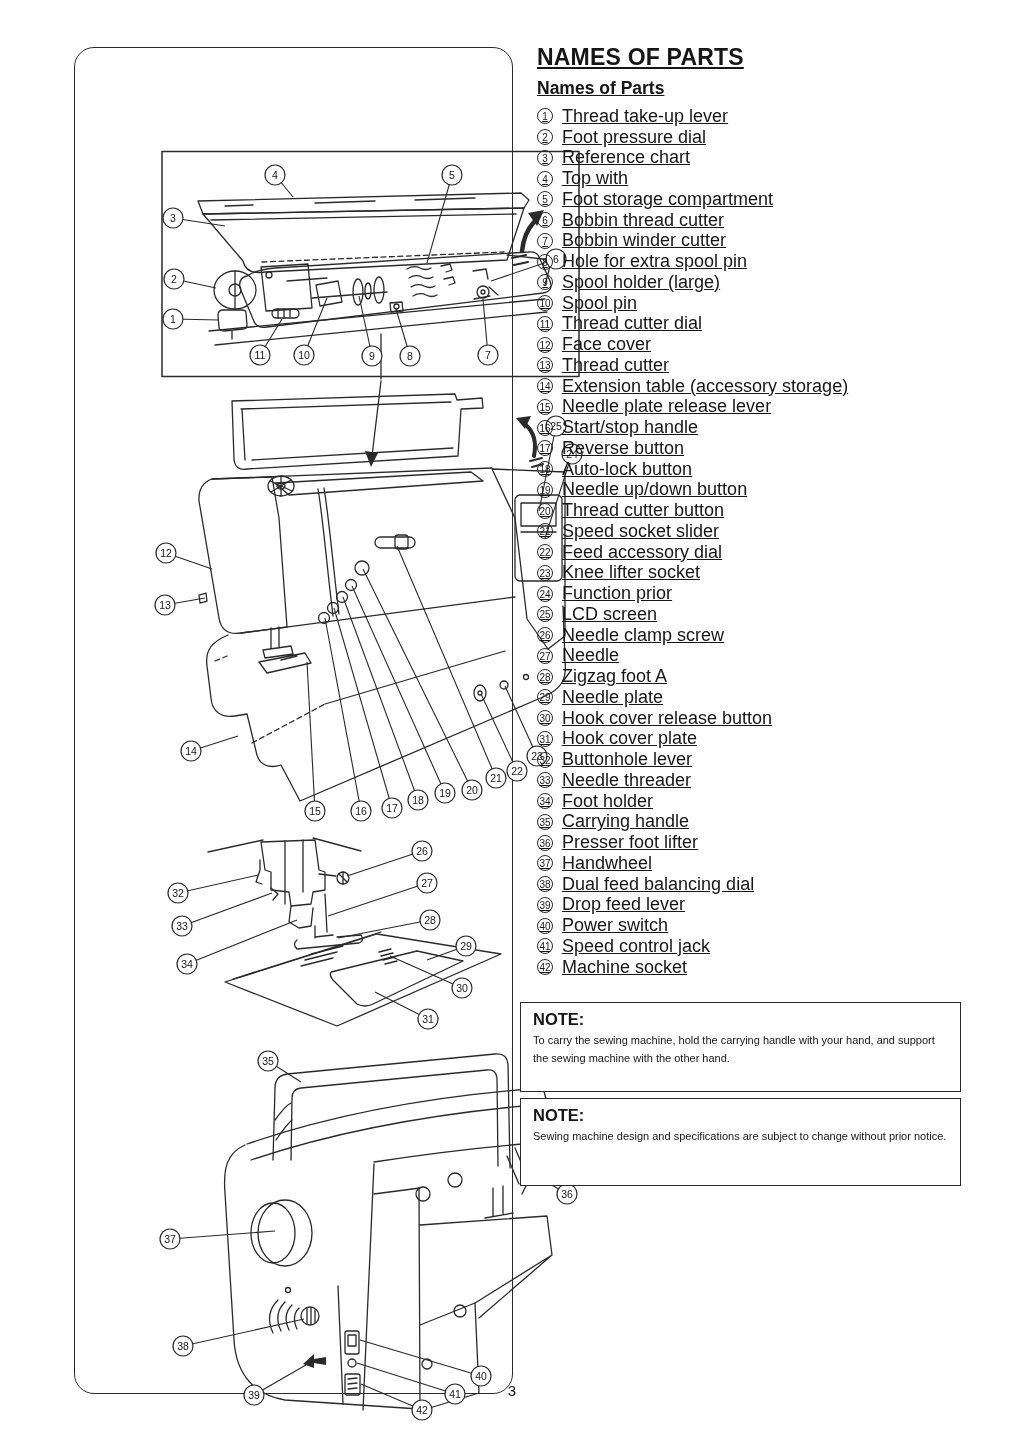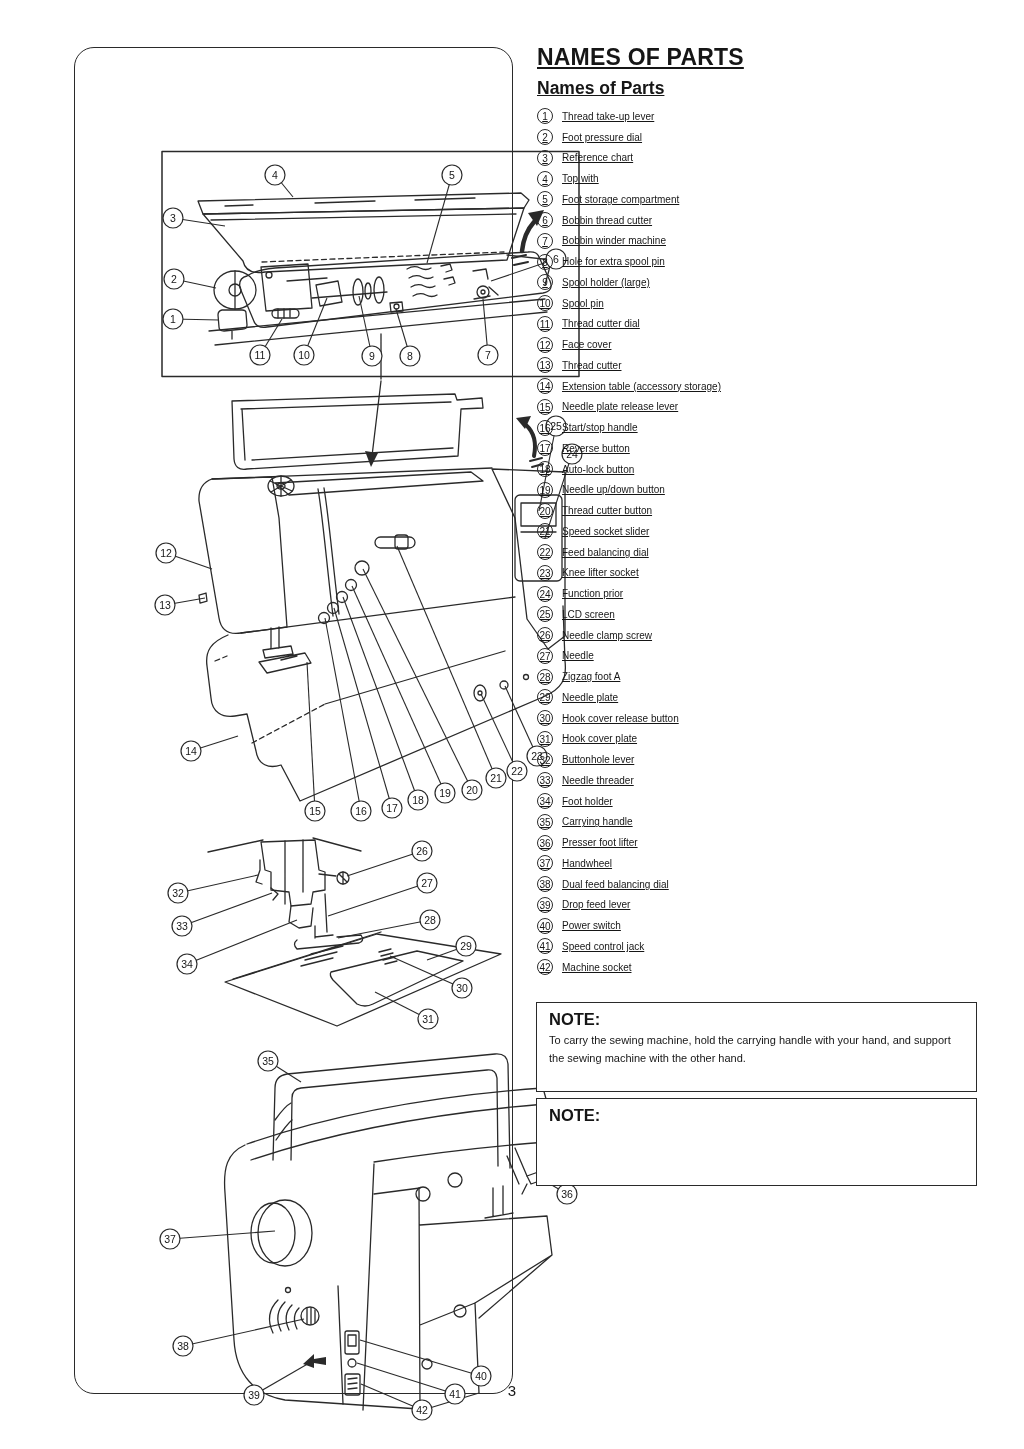--- a/index.html
+++ b/index.html
@@ -30,23 +30,23 @@
   .content{position:absolute;left:537px;top:44px;width:442px;text-decoration:underline;}
   .title{font-size:23px;font-weight:bold;margin:0 0 7px 0;letter-spacing:.2px;}
   .subtitle{font-size:17.5px;font-weight:bold;margin:0 0 7px 0;}
   .parts-list{list-style:none;margin:0;padding:0;}
   .parts-list li{display:flex;align-items:center;height:20.75px;}
   .pnum{
     flex:0 0 auto;width:16px;height:16px;border:1px solid #2a2a2a;border-radius:50%;
     font-size:10px;line-height:15px;text-align:center;margin-right:9px;
     box-sizing:border-box;
   }
-  .plabel{font-size:10px;white-space:nowrap;}
+  .plabel{font-size:18px;white-space:nowrap;}
   .note-box{
-    position:absolute;left:536px;width:441px;box-sizing:border-box;
+    position:absolute;left:520px;width:441px;box-sizing:border-box;
     border:1.6px solid #2a2a2a;padding:7px 12px 8px 12px;background:#fff;
   }
   #note1{top:1002px;height:90px;}
   #note2{top:1098px;height:88px;}
   .note-heading{font-size:16.5px;font-weight:bold;margin:0 0 2px 0;}
   .note-body{font-size:11px;line-height:18px;margin:0;}
   .page-number{
     position:absolute;top:1382px;left:0;width:1024px;text-align:center;font-size:15px;
   }
 </style>
@@ -456,21 +456,21 @@
         <li>
           <span class="pnum">5</span>
           <span class="plabel">Foot storage compartment</span>
         </li>
         <li>
           <span class="pnum">6</span>
           <span class="plabel">Bobbin thread cutter</span>
         </li>
         <li>
           <span class="pnum">7</span>
-          <span class="plabel">Bobbin winder machine</span>
+          <span class="plabel">Bobbin winder cutter</span>
         </li>
         <li>
           <span class="pnum">8</span>
           <span class="plabel">Hole for extra spool pin</span>
         </li>
         <li>
           <span class="pnum">9</span>
           <span class="plabel">Spool holder (large)</span>
         </li>
         <li>
@@ -516,21 +516,21 @@
         <li>
           <span class="pnum">20</span>
           <span class="plabel">Thread cutter button</span>
         </li>
         <li>
           <span class="pnum">21</span>
           <span class="plabel">Speed socket slider</span>
         </li>
         <li>
           <span class="pnum">22</span>
-          <span class="plabel">Feed balancing dial</span>
+          <span class="plabel">Feed accessory dial</span>
         </li>
         <li>
           <span class="pnum">23</span>
           <span class="plabel">Knee lifter socket</span>
         </li>
         <li>
           <span class="pnum">24</span>
           <span class="plabel">Function prior</span>
         </li>
         <li>
@@ -608,16 +608,17 @@
       </ol>
   </div>
 
   <div id="note1" class="note-box">
     <p class="note-heading">NOTE:</p>
     <p class="note-body">To carry the sewing machine, hold the carrying handle with your hand, and support the sewing machine with the other hand.</p>
   </div>
 
   <div id="note2" class="note-box">
     <p class="note-heading">NOTE:</p>
+    <p class="note-body">Sewing machine design and specifications are subject to change without prior notice.</p>
   </div>
 
   <div class="page-number">3</div>
 </div>
 
 </body></html>

